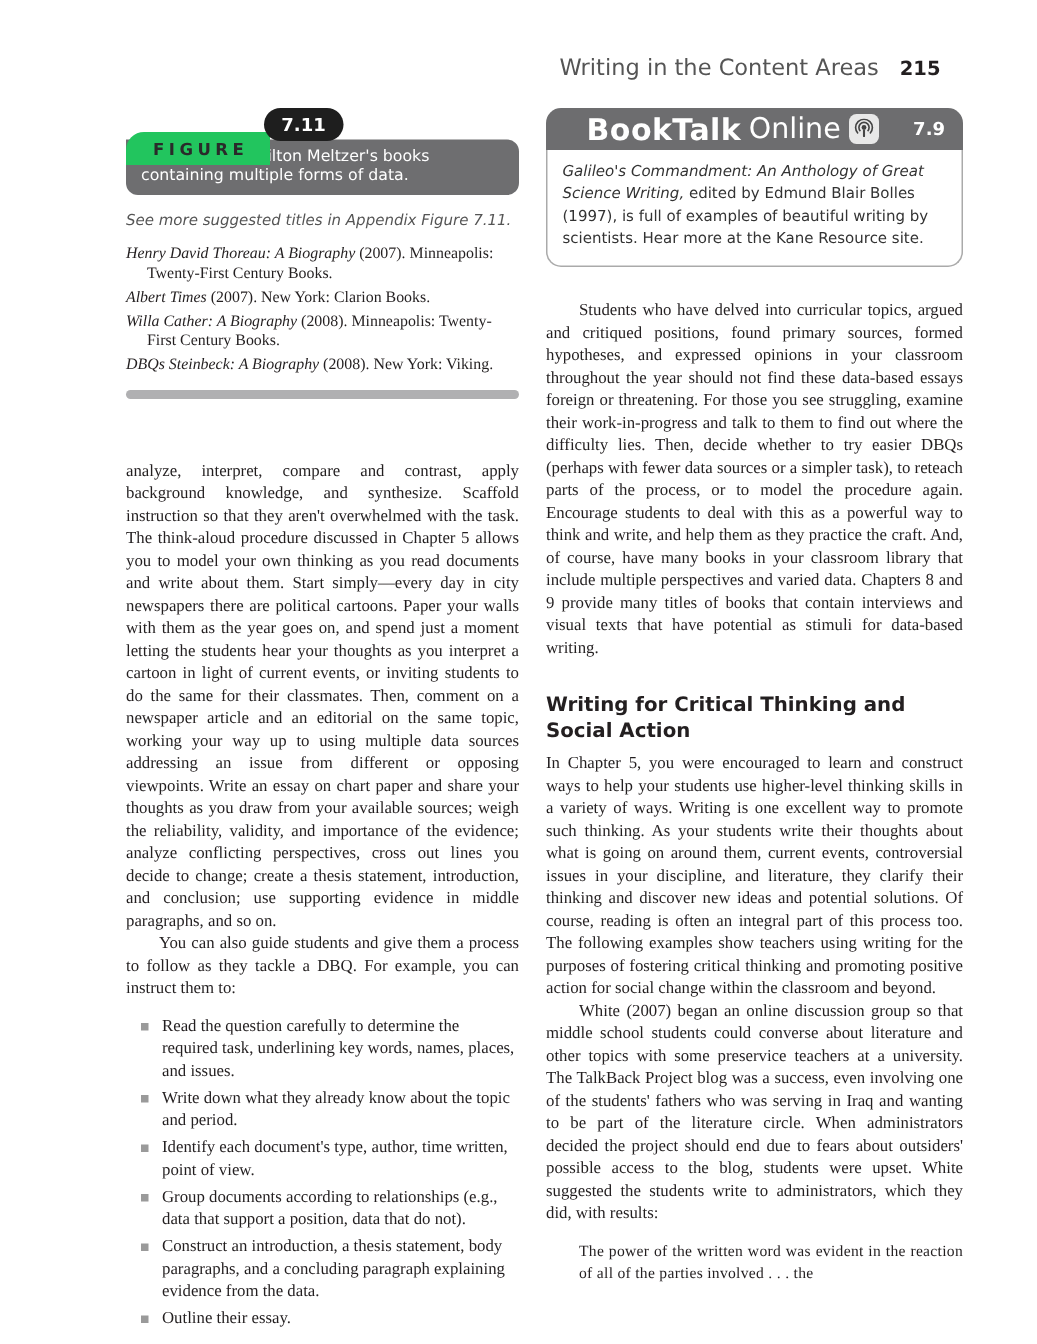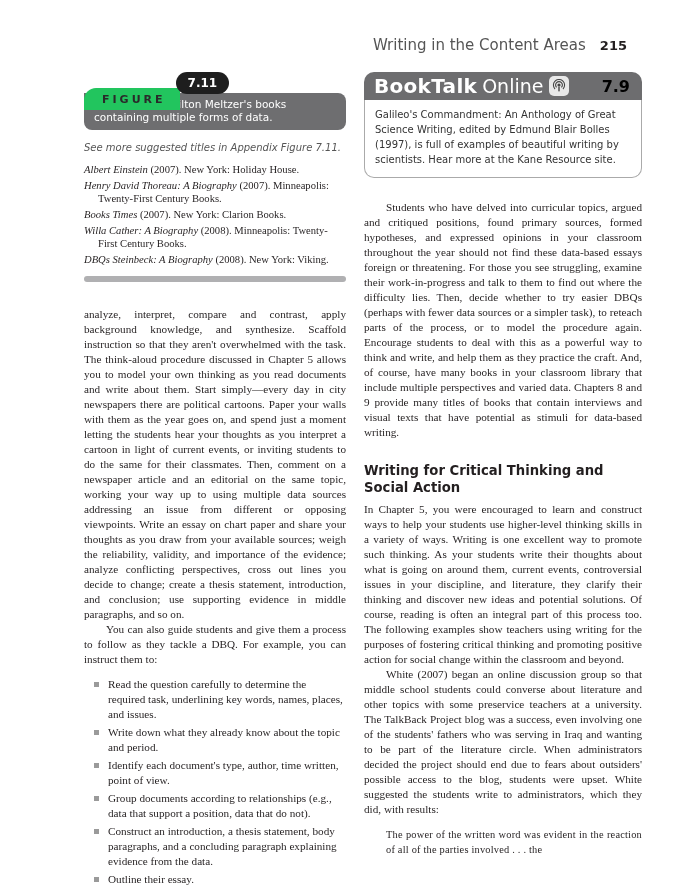--- a/index.html
+++ b/index.html
@@ -21,28 +21,28 @@
   .fig-caption { background: #6e6e70; color: #fff; border-radius: 0 8px 8px 8px; padding: 5px 10px 6px 10px;
                  font-family: "DejaVu Sans", sans-serif; font-weight: normal; font-size: 10.5px; line-height: 13px; margin-top: -1px; }
   .fig-seemore { font-family: "DejaVu Sans", sans-serif; font-style: italic; font-size: 10px; color: #555; margin: 12px 0 10px 0; }
   .fig-list { list-style: none; padding: 0; margin: 0; }
   .fig-list li { font-size: 10.6px; line-height: 13px; margin-bottom: 3px; padding-left: 14px; text-indent: -14px; }
   .fig-list .title { font-style: italic; }
   .fig-bar { height: 6px; background: #b0b0b2; border-radius: 3px; margin-top: 10px; width: 262px; }
 
   
   .booktalk { position: absolute; left: 364px; top: 72px; width: 278px; }
-  .bt-header { background: #6d6d6f; border-radius: 10px 10px 0 0; height: 28px; display: flex; align-items: center; padding: 0 12px 0 10px; position: relative; }
+  .bt-header { background: #6d6d6f; border-radius: 10px 10px 0 0; height: 28px; display: flex; align-items: center; padding: 0 12px 0 27px; position: relative; }
   .bt-book { font-family: "DejaVu Sans", sans-serif; font-weight: bold; font-size: 20px; color: #fff; letter-spacing: 0.3px; }
   .bt-online { font-family: "DejaVu Sans", sans-serif; font-size: 19px; color: #fff; margin-left: 5px; }
   .bt-icon { width: 20px; height: 20px; border-radius: 5px; background: #e8e8e8; margin-left: 6px; display: flex; align-items: center; justify-content: center; }
-  .bt-num { margin-left: auto; font-family: "DejaVu Sans", sans-serif; font-weight: bold; font-size: 16px; color: #000000; }
+  .bt-num { margin-left: auto; font-family: "DejaVu Sans", sans-serif; font-weight: bold; font-size: 12px; color: #ffffff; }
   .bt-body { border: 1px solid #aaa; border-top: none; border-radius: 0 0 10px 10px; padding: 7px 10px 10px 10px;
              font-family: "DejaVu Sans", sans-serif; font-size: 10px; line-height: 15px; color: #333; }
-  .bt-body .it { }
+  .bt-body .it { font-style: italic; }
 
   
   .col { position: absolute; font-size: 11.2px; line-height: 15px; text-align: justify; }
   .col p { margin: 0; }
   .col p.indent { text-indent: 22px; }
   .col-left { left: 84px; top: 307px; width: 262px; }
   .col-right { left: 364px; top: 200px; width: 278px; }
   .h2 { font-family: "DejaVu Sans", sans-serif; font-weight: bold; font-size: 13.2px; line-height: 17px; color: #231f20; margin: 22px 0 6px 0; text-align: left; }
   .bullets { list-style: none; padding: 0; margin: 10px 0 0 0; }
   .bullets li { position: relative; padding-left: 24px; font-size: 11.2px; line-height: 15px; text-align: left; margin-bottom: 3px; }
@@ -58,23 +58,22 @@
 </div>
 
 <div class="figure">
   <div class="fig-tabs">
     <span class="fig-label">FIGURE</span>
     <span class="fig-num">7.11</span>
   </div>
   <div class="fig-caption">A sampling of Milton Meltzer's books containing multiple forms of data.</div>
   <div class="fig-seemore">See more suggested titles in Appendix Figure 7.11.</div>
   <ul class="fig-list">
-    <li><span class="title">Albert Einstein</span><span> (2007). New York: Holiday House.</span></li>
     <li><span class="title">Henry David Thoreau: A Biography</span><span> (2007). Minneapolis: Twenty-First Century Books.</span></li>
-    <li><span class="title">Books Times</span><span> (2007). New York: Clarion Books.</span></li>
+    <li><span class="title">Albert Times</span><span> (2007). New York: Clarion Books.</span></li>
     <li><span class="title">Willa Cather: A Biography</span><span> (2008). Minneapolis: Twenty-First Century Books.</span></li>
     <li><span class="title">DBQs Steinbeck: A Biography</span><span> (2008). New York: Viking.</span></li>
   </ul>
   <div class="fig-bar"></div>
 </div>
 
 <div class="booktalk">
   <div class="bt-header">
     <span class="bt-book">BookTalk</span>
     <span class="bt-online">Online</span>

